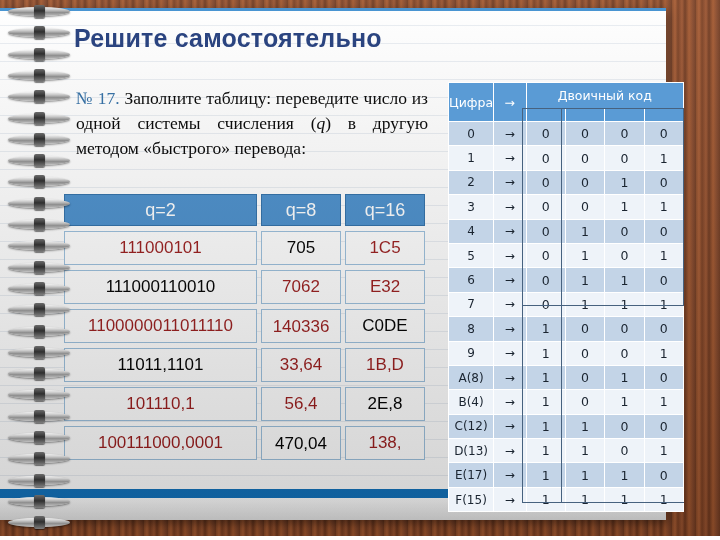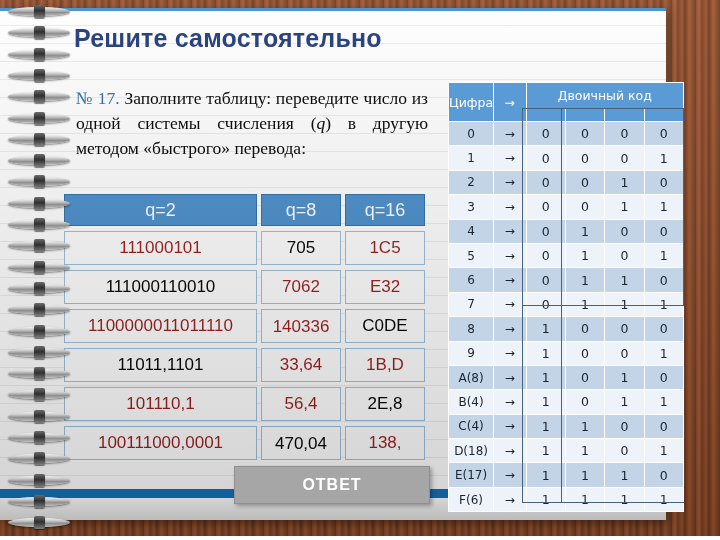--- a/index.html
+++ b/index.html
@@ -498,53 +498,52 @@
         </tr>
         <tr class="odd">
           <td class="dig">B(4)</td>
           <td class="arr">→</td>
           <td class="bit">1</td>
           <td class="bit">0</td>
           <td class="bit">1</td>
           <td class="bit">1</td>
         </tr>
         <tr class="even">
-          <td class="dig">C(4)</td>
-          <td class="arr">→</td>
-          <td class="bit">1</td>
-          <td class="bit">1</td>
-          <td class="bit">0</td>
-          <td class="bit">0</td>
-        </tr>
-        <tr class="odd">
-          <td class="dig">D(18)</td>
+          <td class="dig">C(12)</td>
+          <td class="arr">→</td>
+          <td class="bit">1</td>
+          <td class="bit">1</td>
+          <td class="bit">0</td>
+          <td class="bit">0</td>
+        </tr>
+        <tr class="odd">
+          <td class="dig">D(13)</td>
           <td class="arr">→</td>
           <td class="bit">1</td>
           <td class="bit">1</td>
           <td class="bit">0</td>
           <td class="bit">1</td>
         </tr>
         <tr class="even">
           <td class="dig">E(17)</td>
           <td class="arr">→</td>
           <td class="bit">1</td>
           <td class="bit">1</td>
           <td class="bit">1</td>
           <td class="bit">0</td>
         </tr>
         <tr class="odd">
-          <td class="dig">F(6)</td>
+          <td class="dig">F(15)</td>
           <td class="arr">→</td>
           <td class="bit">1</td>
           <td class="bit">1</td>
           <td class="bit">1</td>
           <td class="bit">1</td>
         </tr>
       </tbody>
   </table>
 
   <div id="bit-box"></div>
   <div id="bit-box2"></div>
   <div id="bit-box3"></div>
 
-  <div id="answer-btn">ОТВЕТ</div>
 
 </div>
 
 </body></html>

